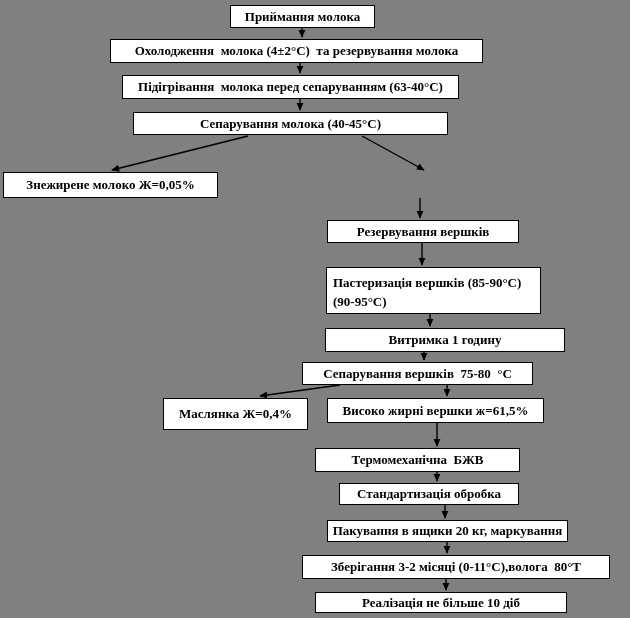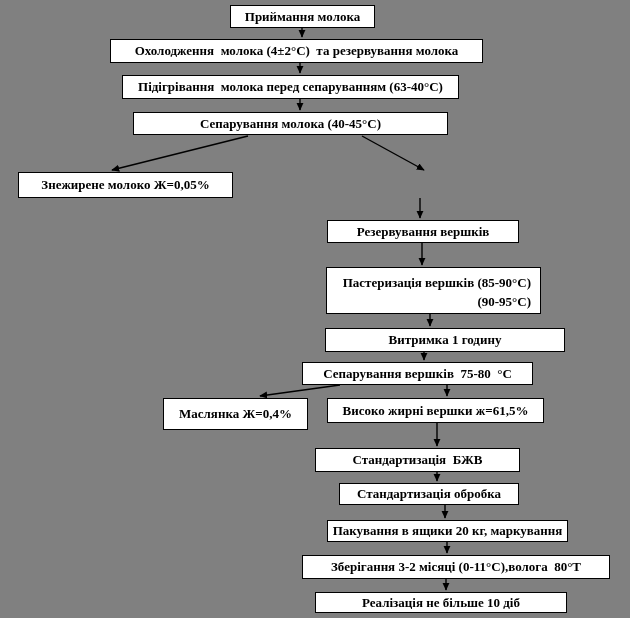--- a/index.html
+++ b/index.html
@@ -31,21 +31,21 @@
     box-sizing:border-box;
     font-weight:bold;
     font-size:13px;
     color:#000;
     text-align:center;
   }
   .lbl{white-space:pre;}
   .box.two-line{
     flex-direction:column;
     justify-content:center;
-    align-items:flex-end;
+    align-items:flex-start;
     padding:3px 9px 0 6px;
   }
   .box.two-line .line1{text-align:center;white-space:pre;}
   .box.two-line .line2{text-align:right;white-space:pre;margin-top:3px;}
 </style>
 </head>
 <body>
 
 <div class="canvas">
 
@@ -82,21 +82,21 @@
   </div>
 
   <div class="box" style="left:122px;top:75px;width:337px;height:24px">
     <span class="lbl">Підігрівання  молока перед сепаруванням (63-40°С)</span>
   </div>
 
   <div class="box" style="left:133px;top:112px;width:315px;height:23px">
     <span class="lbl">Сепарування молока (40-45°С)</span>
   </div>
 
-  <div class="box" style="left:18px;top:172px;width:215px;height:26px">
+  <div class="box" style="left:3px;top:172px;width:215px;height:26px">
     <span class="lbl">Знежирене молоко Ж=0,05%</span>
   </div>
 
 
   <div class="box" style="left:327px;top:220px;width:192px;height:23px">
     <span class="lbl">Резервування вершків</span>
   </div>
 
   <div class="box two-line" style="left:326px;top:267px;width:215px;height:47px">
     <span class="line1">Пастеризація вершків (85-90°С)</span>
@@ -113,21 +113,21 @@
 
   <div class="box" style="left:163px;top:398px;width:145px;height:32px">
     <span class="lbl">Маслянка Ж=0,4%</span>
   </div>
 
   <div class="box" style="left:327px;top:398px;width:217px;height:25px">
     <span class="lbl">Високо жирні вершки ж=61,5%</span>
   </div>
 
   <div class="box" style="left:315px;top:448px;width:205px;height:24px">
-    <span class="lbl">Стандартизація  БЖВ</span>
+    <span class="lbl">Термомеханічна  БЖВ</span>
   </div>
 
   <div class="box" style="left:339px;top:483px;width:180px;height:22px">
     <span class="lbl">Стандартизація обробка</span>
   </div>
 
   <div class="box" style="left:327px;top:520px;width:241px;height:22px">
     <span class="lbl">Пакування в ящики 20 кг, маркування</span>
   </div>
 

